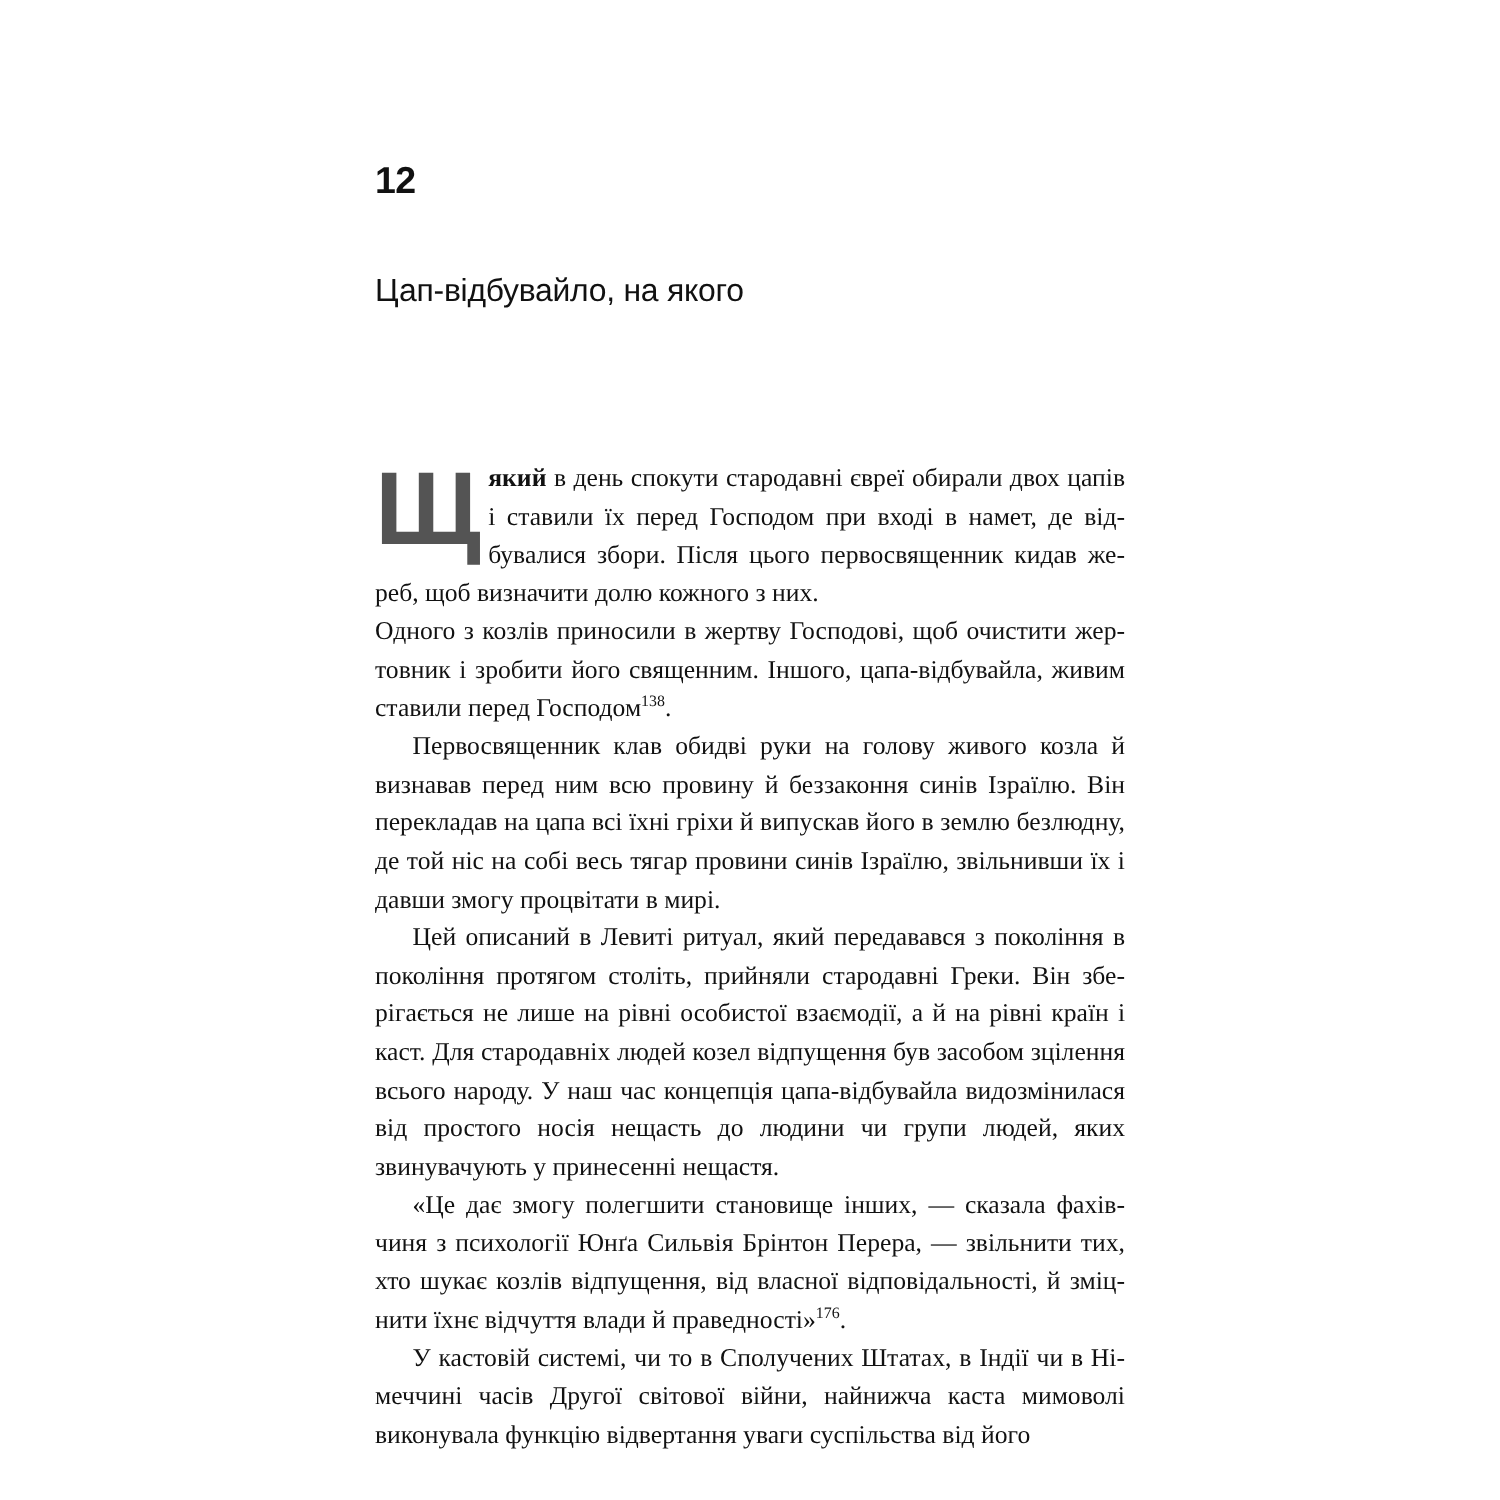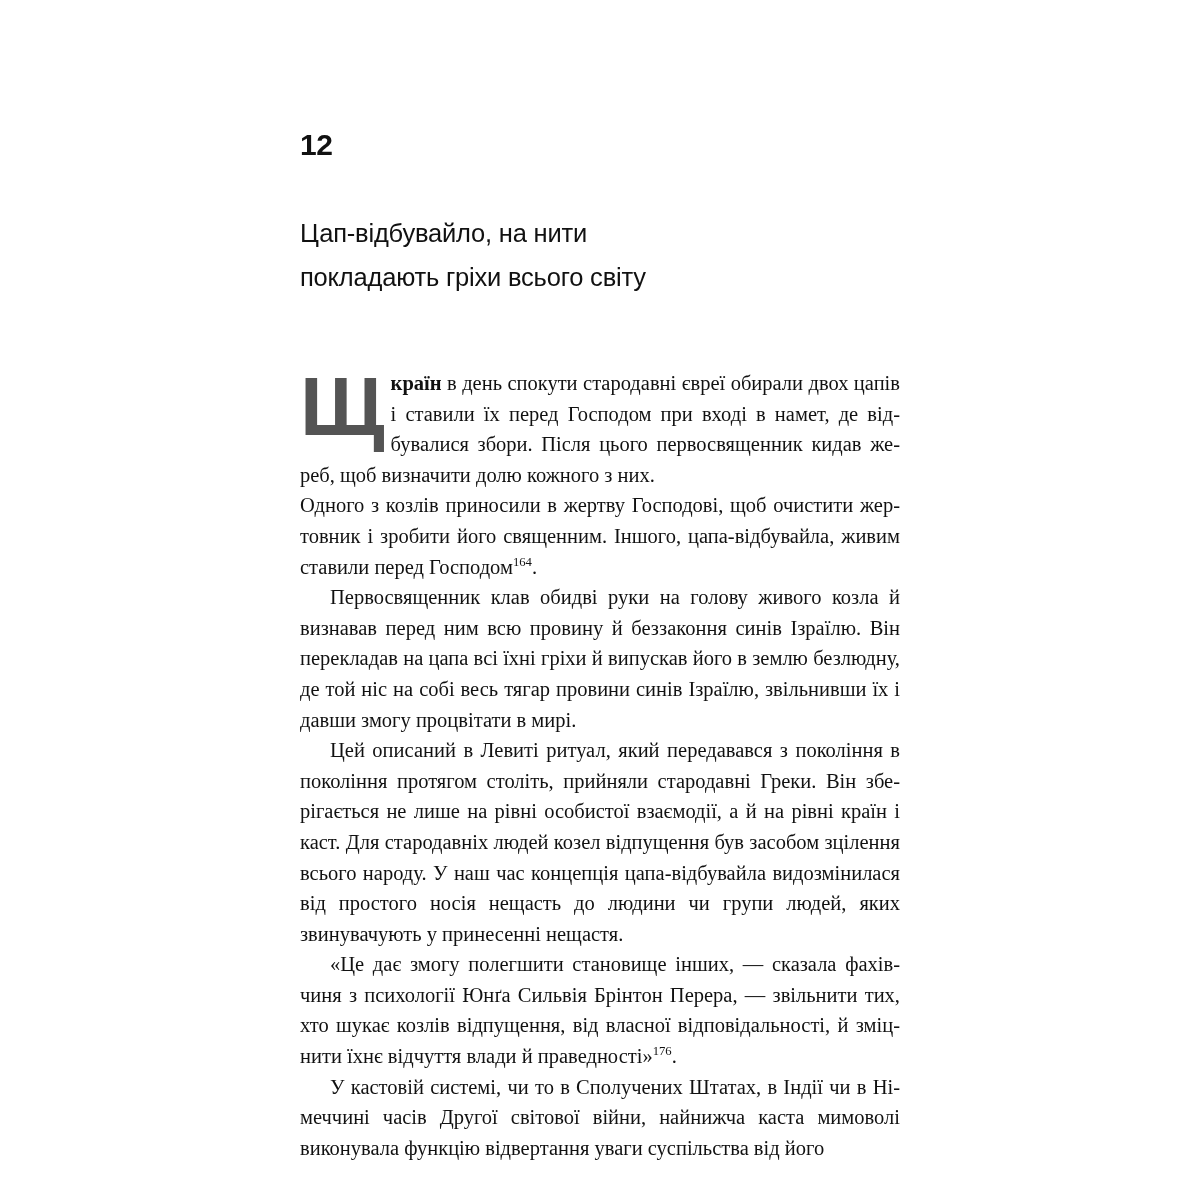--- a/index.html
+++ b/index.html
@@ -90,30 +90,29 @@
   }
 </style>
 </head>
 <body>
 
 <div class="page">
 
   <div class="chapter-head">
     <div class="chapter-number">12</div>
     <div class="chapter-title">
-      <span class="line">Цап-відбувайло, на нити</span>
-      <span class="line">покладають гріхи всього світу</span>
+      <span class="line">Цап-відбувайло, на якого</span>
     </div>
   </div>
 
   <div class="body-col">
 
-    <p><span class="dropcap">Щ</span><span class="lead-bold">країн</span><span> в день спокути стародавні євреї обирали двох ца­пів і ставили їх перед Господом при вході в намет, де від­бувалися збори. Після цього первосвященник кидав же­реб, щоб визначити долю кожного з них.</span></p>
+    <p><span class="dropcap">Щ</span><span class="lead-bold">який</span><span> в день спокути стародавні євреї обирали двох ца­пів і ставили їх перед Господом при вході в намет, де від­бувалися збори. Після цього первосвященник кидав же­реб, щоб визначити долю кожного з них.</span></p>
 
-    <p><span>Одного з козлів приносили в жертву Господові, щоб очистити жер­товник і зробити його священним. Іншого, цапа-відбувайла, жи­вим ставили перед Господом</span><sup>164</sup><span>.</span></p>
+    <p><span>Одного з козлів приносили в жертву Господові, щоб очистити жер­товник і зробити його священним. Іншого, цапа-відбувайла, жи­вим ставили перед Господом</span><sup>138</sup><span>.</span></p>
 
     <p class="indent">Первосвященник клав обидві руки на голову живого козла й визнавав перед ним всю провину й беззаконня синів Ізраїлю. Він перекладав на цапа всі їхні гріхи й випускав його в землю безлюд­ну, де той ніс на собі весь тягар провини синів Ізраїлю, звільнив­ши їх і давши змогу процвітати в мирі.</p>
 
 
     <p class="indent">Цей описаний в Левиті ритуал, який передавався з покоління в покоління протягом століть, прийняли стародавні Греки. Він збе­рігається не лише на рівні особистої взаємодії, а й на рівні країн і каст. Для стародавніх людей козел відпущення був засобом зці­лення всього народу. У наш час концепція цапа-відбувайла видо­змінилася від простого носія нещасть до людини чи групи людей, яких звинувачують у принесенні нещастя.</p>
 
     <p class="indent"><span>«Це дає змогу полегшити становище інших, — сказала фахів­чиня з психології Юнґа Сильвія Брінтон Перера, — звільнити тих, хто шукає козлів відпущення, від власної відповідальності, й зміц­нити їхнє відчуття влади й праведності»</span><sup>176</sup><span>.</span></p>
 
     <p class="indent">У кастовій системі, чи то в Сполучених Штатах, в Індії чи в Ні­меччині часів Другої світової війни, найнижча каста мимово­лі виконувала функцію відвертання уваги суспільства від його</p>
 

